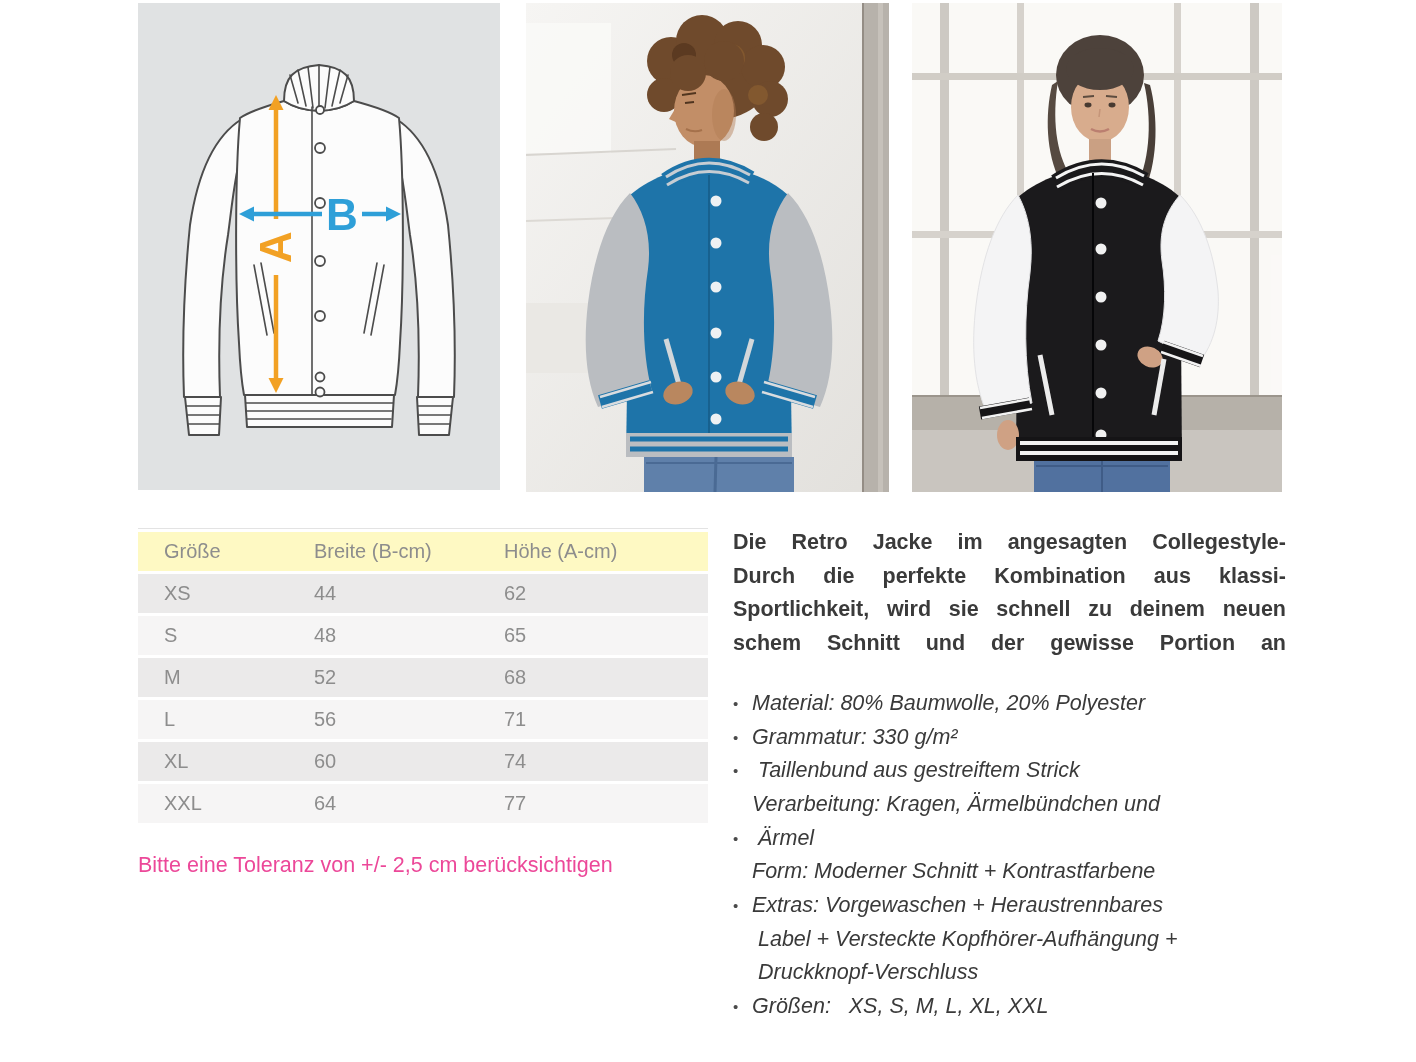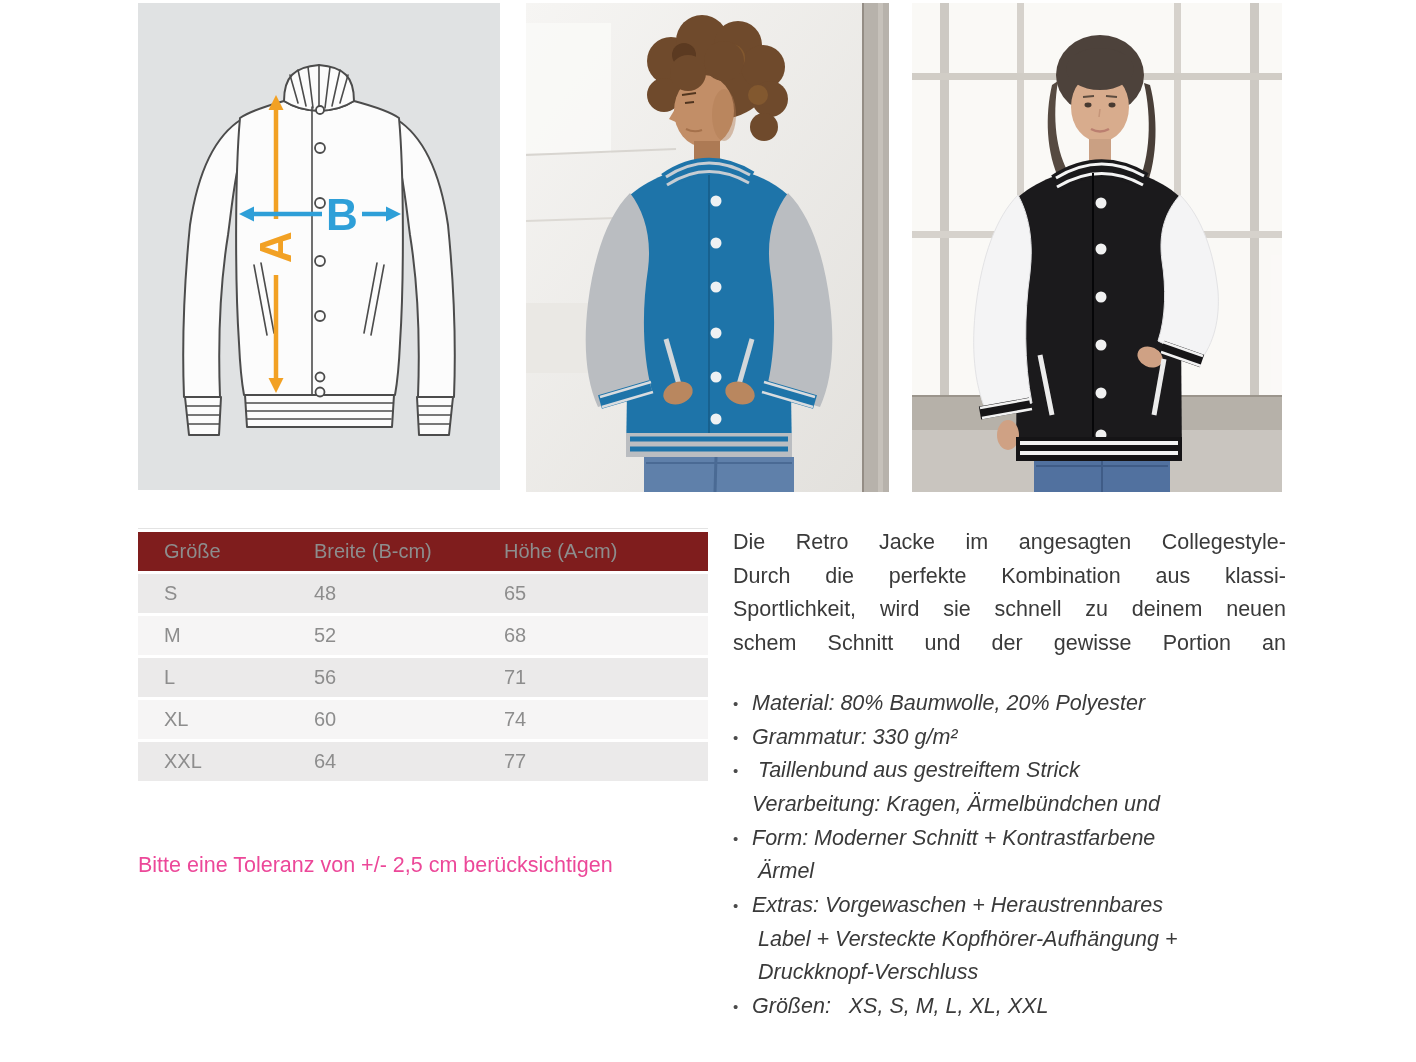--- a/index.html
+++ b/index.html
@@ -19,36 +19,36 @@
 
   
   #size-table{
     position:absolute;left:138px;top:528px;width:570px;
     border-collapse:separate;border-spacing:0 3px;
     font-size:20px;color:#8d8d8d;border-top:1px solid #e3e3e3;
   }
   #size-table th,#size-table td{
     font-weight:400;text-align:left;height:39px;padding:0 0 0 26px;
   }
-  #size-table thead tr{background:#7f1d1d;}
+  #size-table thead tr{background:#fef9c3;}
   #size-table tbody tr:nth-child(odd){background:#ebeaea;}
   #size-table tbody tr:nth-child(even){background:#f6f5f5;}
 
   #tolerance-note{
     position:absolute;left:138px;top:853px;width:600px;
     font-size:21.5px;color:#ec4899;
   }
 
   
   #right-col{
     position:absolute;left:733px;top:526px;width:553px;
     font-size:21.5px;line-height:33.7px;color:#3a3a3a;
   }
   .pline{white-space:nowrap;}
-  .pline.just{white-space:normal;text-align:justify;text-align-last:justify;}
+  .pline.just{white-space:normal;text-align:justify;text-align-last:justify;font-weight:bold;}
   #feature-list{list-style:none;margin:26px 0 0 0;padding:0;}
   #feature-list li{display:flex;align-items:flex-start;}
   .dot{flex:0 0 19px;font-size:15px;line-height:33.7px;color:#4a4a4a;}
   .blines{flex:1 1 auto;font-style:italic;}
   .bline{white-space:pre-wrap;}
   .bline.wrap{padding-left:6px;}
 
   
   .arrow-a{stroke:#f2a124;}
   .arrow-a-fill{fill:#f2a124;}
@@ -337,20 +337,25 @@
     </colgroup>
   <thead>
     <tr id="size-head-row">
         <th>Größe</th>
         <th>Breite (B-cm)</th>
         <th>Höhe (A-cm)</th>
       </tr>
   </thead>
   <tbody id="size-body">
       <tr>
+        <td>XS</td>
+        <td>44</td>
+        <td>62</td>
+      </tr>
+      <tr>
         <td>S</td>
         <td>48</td>
         <td>65</td>
       </tr>
       <tr>
         <td>M</td>
         <td>52</td>
         <td>68</td>
       </tr>
       <tr>
@@ -396,22 +401,22 @@
       <li>
         <span class="dot">•</span>
         <div class="blines">
           <div class="bline wrap">Taillenbund aus gestreiftem Strick</div>
           <div class="bline">Verarbeitung: Kragen, Ärmelbündchen und</div>
         </div>
       </li>
       <li>
         <span class="dot">•</span>
         <div class="blines">
+          <div class="bline wrap">Ärmel</div>
           <div class="bline">Form: Moderner Schnitt + Kontrastfarbene</div>
-          <div class="bline wrap">Ärmel</div>
         </div>
       </li>
       <li>
         <span class="dot">•</span>
         <div class="blines">
           <div class="bline">Extras: Vorgewaschen + Heraustrennbares</div>
           <div class="bline wrap">Label + Versteckte Kopfhörer-Aufhängung +</div>
           <div class="bline wrap">Druckknopf-Verschluss</div>
         </div>
       </li>

